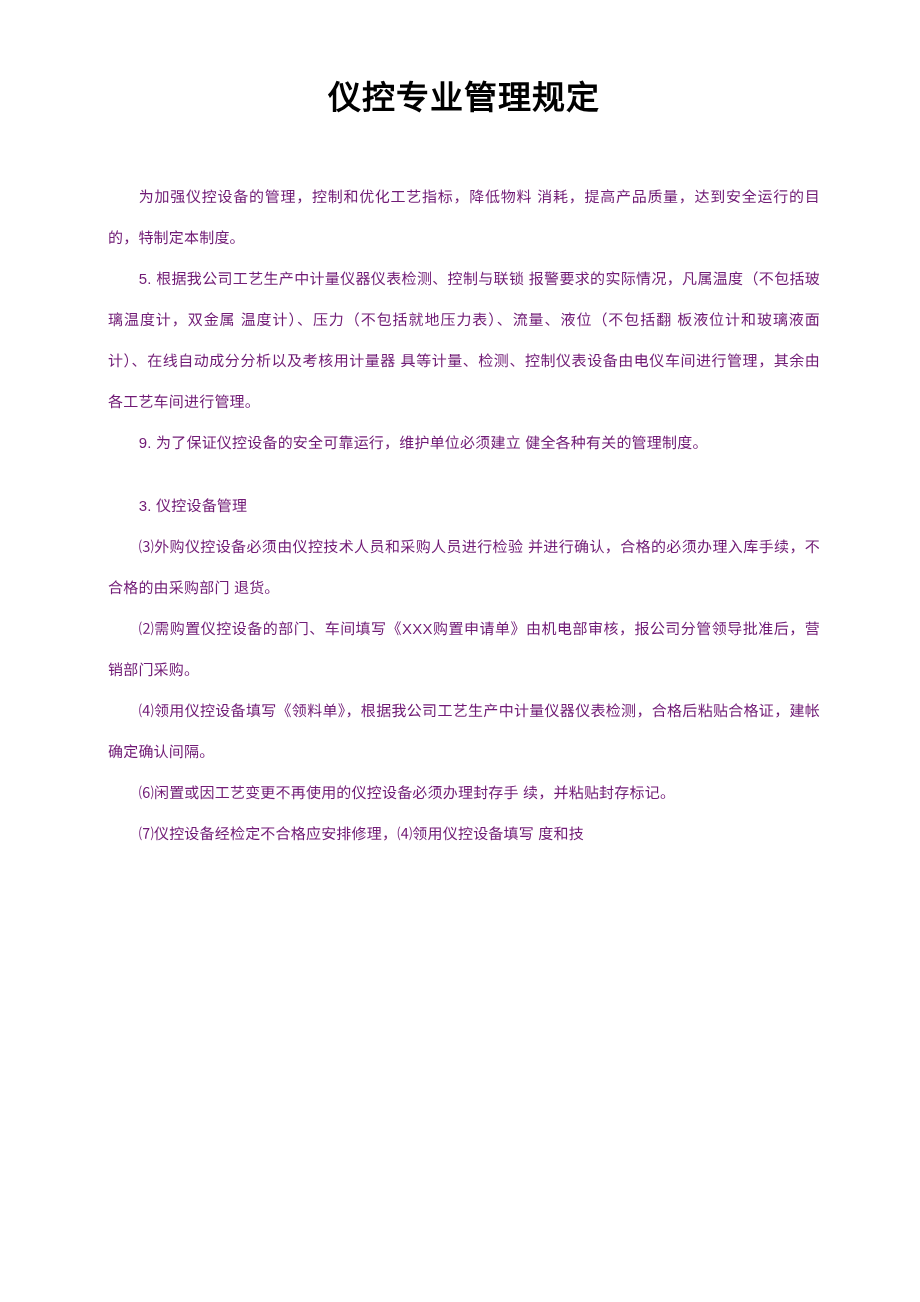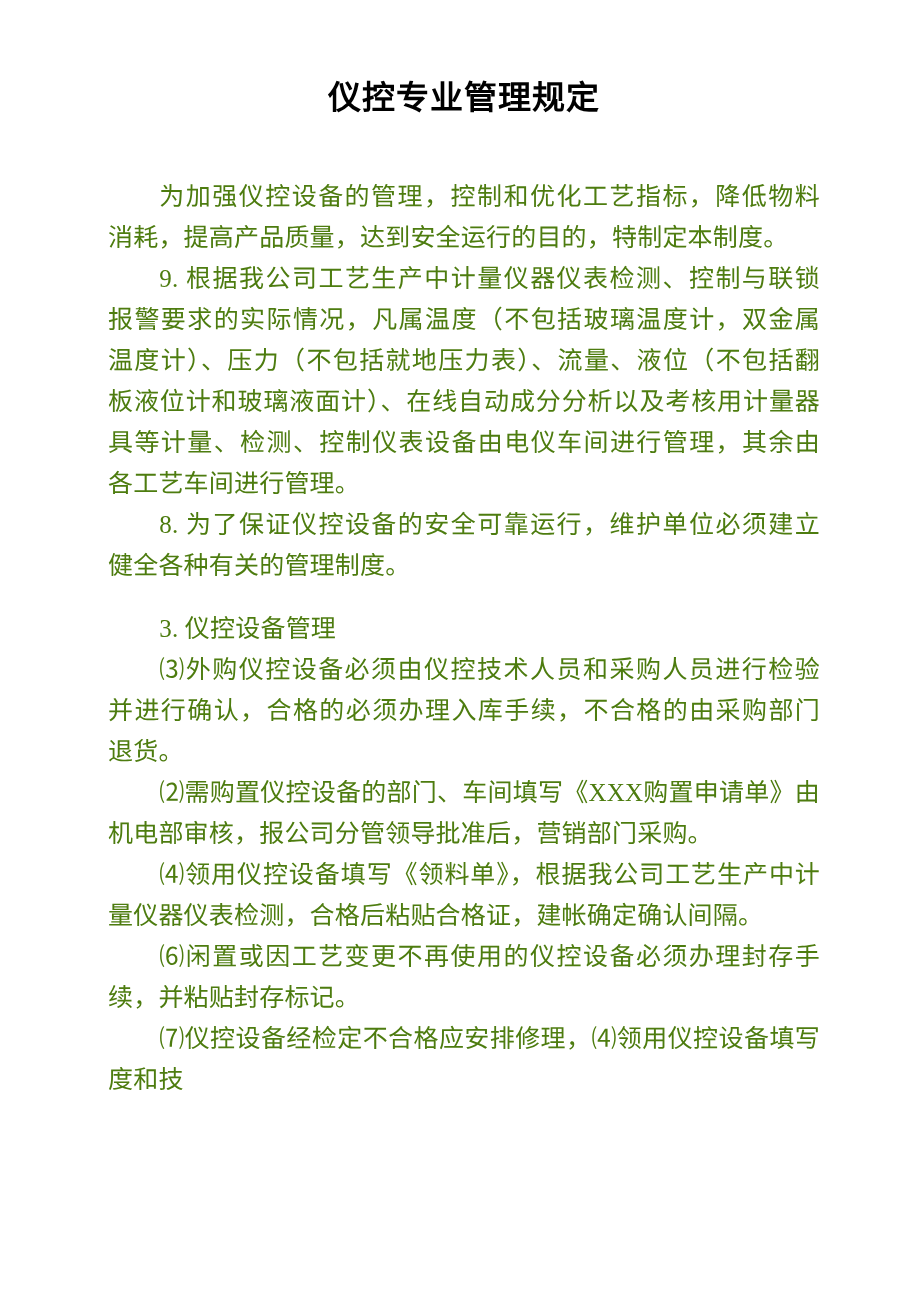--- a/index.html
+++ b/index.html
@@ -34,28 +34,28 @@
     text-align: center;
     letter-spacing: 1px;
     margin-top: 78px;
     margin-bottom: 0;
     color: #000;
   }
   .para-block {
     margin-top: 58px;
   }
   p.para {
-    font-family: Liberation Serif, serif;
-    font-size: 25px;
+    font-family: Liberation Sans, sans-serif;
+    font-size: 15px;
     line-height: 41px;
     margin: 0;
     text-align: justify;
     text-justify: inter-ideograph;
     letter-spacing: 0.2px;
-    color: #4d7c0f;
+    color: #701a75;
     word-break: break-all;
   }
   p.indent {
     text-indent: 2.05em;
   }
   p.gap-before {
     margin-top: 22px;
   }
 </style>
 </head>
@@ -63,23 +63,23 @@
 
 <div class="page">
   <div class="doc-body">
 
     <h1 class="doc-title">仪控专业管理规定</h1>
 
     <div class="para-block">
 
       <p class="para indent">为加强仪控设备的管理，控制和优化工艺指标，降低物料 消耗，提高产品质量，达到安全运行的目的，特制定本制度。</p>
 
-      <p class="para indent">9. 根据我公司工艺生产中计量仪器仪表检测、控制与联锁 报警要求的实际情况，凡属温度（不包括玻璃温度计，双金属 温度计）、压力（不包括就地压力表）、流量、液位（不包括翻 板液位计和玻璃液面计）、在线自动成分分析以及考核用计量器 具等计量、检测、控制仪表设备由电仪车间进行管理，其余由 各工艺车间进行管理。</p>
+      <p class="para indent">5. 根据我公司工艺生产中计量仪器仪表检测、控制与联锁 报警要求的实际情况，凡属温度（不包括玻璃温度计，双金属 温度计）、压力（不包括就地压力表）、流量、液位（不包括翻 板液位计和玻璃液面计）、在线自动成分分析以及考核用计量器 具等计量、检测、控制仪表设备由电仪车间进行管理，其余由 各工艺车间进行管理。</p>
 
-      <p class="para indent">8. 为了保证仪控设备的安全可靠运行，维护单位必须建立 健全各种有关的管理制度。</p>
+      <p class="para indent">9. 为了保证仪控设备的安全可靠运行，维护单位必须建立 健全各种有关的管理制度。</p>
 
       <p class="para indent gap-before">3. 仪控设备管理</p>
 
 
       <p class="para indent">⑶外购仪控设备必须由仪控技术人员和采购人员进行检验 并进行确认，合格的必须办理入库手续，不合格的由采购部门 退货。</p>
 
       <p class="para indent">⑵需购置仪控设备的部门、车间填写《XXX购置申请单》由机电部审核，报公司分管领导批准后，营销部门采购。</p>
 
       <p class="para indent">⑷领用仪控设备填写《领料单》，根据我公司工艺生产中计量仪器仪表检测，合格后粘贴合格证，建帐确定确认间隔。</p>
 

